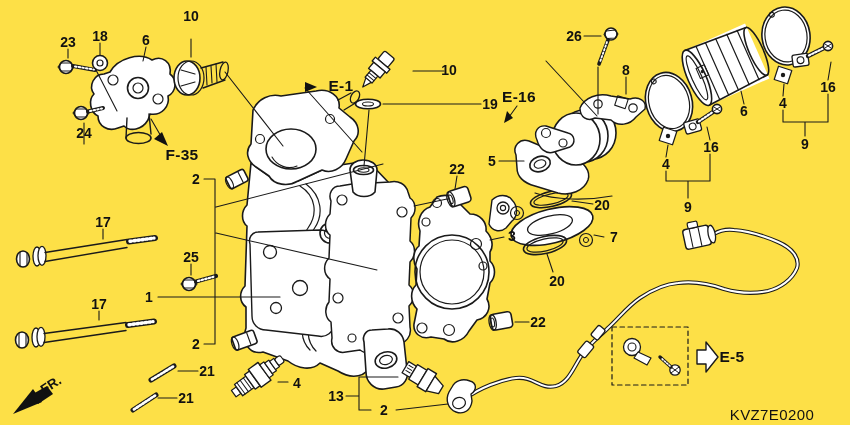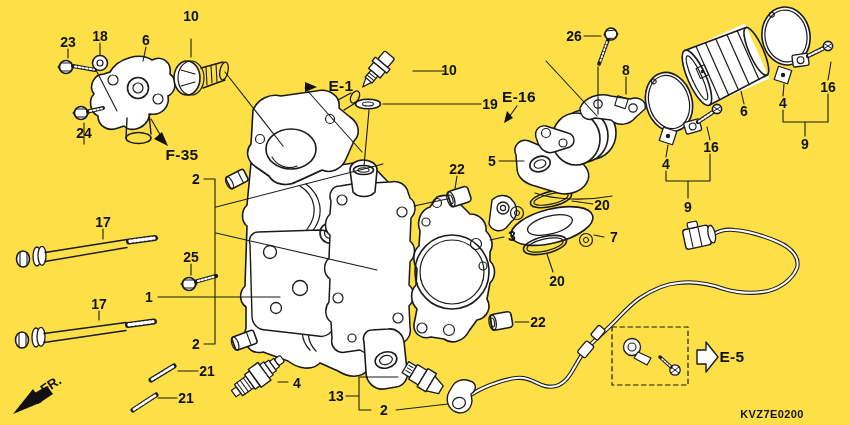--- a/index.html
+++ b/index.html
@@ -3,21 +3,21 @@
 <meta charset="utf-8">
 <style>
   html,body{margin:0;padding:0;background:#fff;}
   .stage{position:relative;width:850px;height:425px;background:#fde047;overflow:hidden;
          font-family:"Liberation Sans",sans-serif;}
   .stage svg{position:absolute;left:0;top:0;}
   .lbl{position:absolute;transform:translate(-50%,-50%);
        font:700 14px "Liberation Sans",sans-serif;color:#111;
        white-space:nowrap;line-height:1;}
   .ref{font-size:15.5px;font-weight:700;letter-spacing:.3px;}
-  .code{font-size:11px;font-weight:700;letter-spacing:.4px;}
+  .code{font-size:15px;font-weight:400;letter-spacing:.4px;}
   .fr{transform:translate(-50%,-50%) rotate(-33deg);font-size:13.5px;font-weight:700;}
 </style>
 </head>
 <body>
 
 <div class="stage">
 
 <svg width="850" height="425" viewBox="0 0 850 425" fill="none" stroke="#1a1a1a" stroke-width="1.6" stroke-linecap="round" stroke-linejoin="round">
 
   <g>

